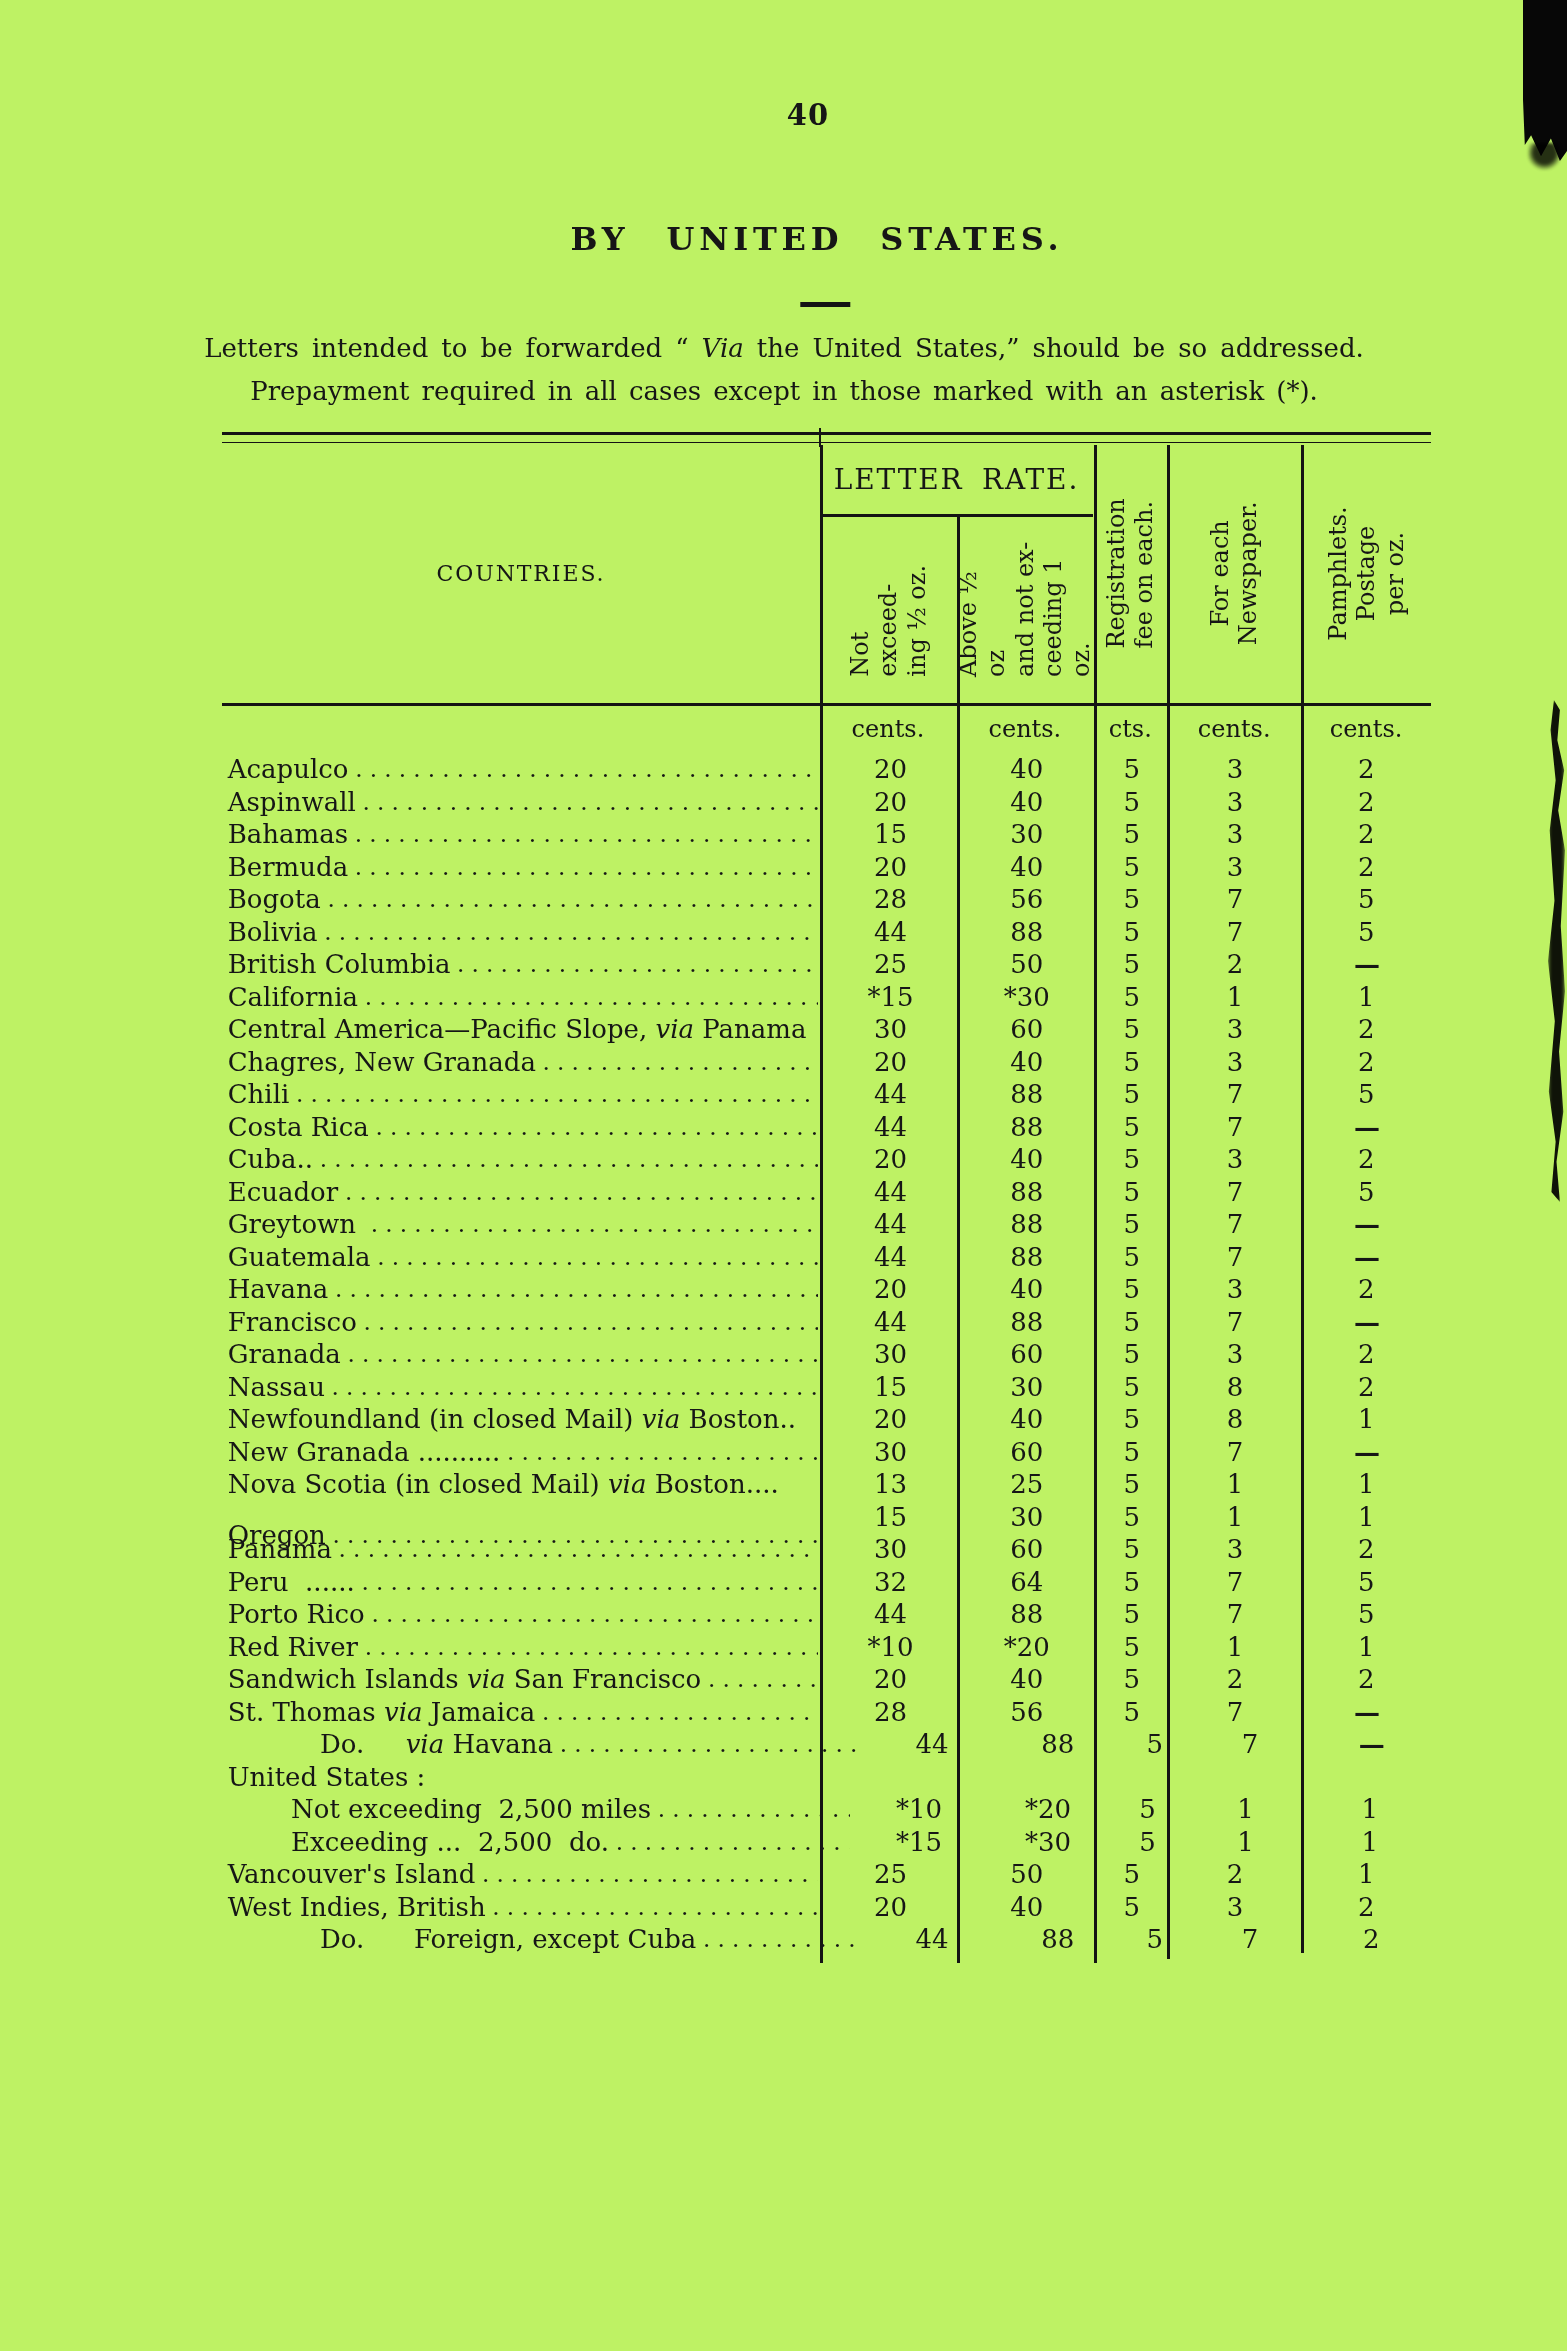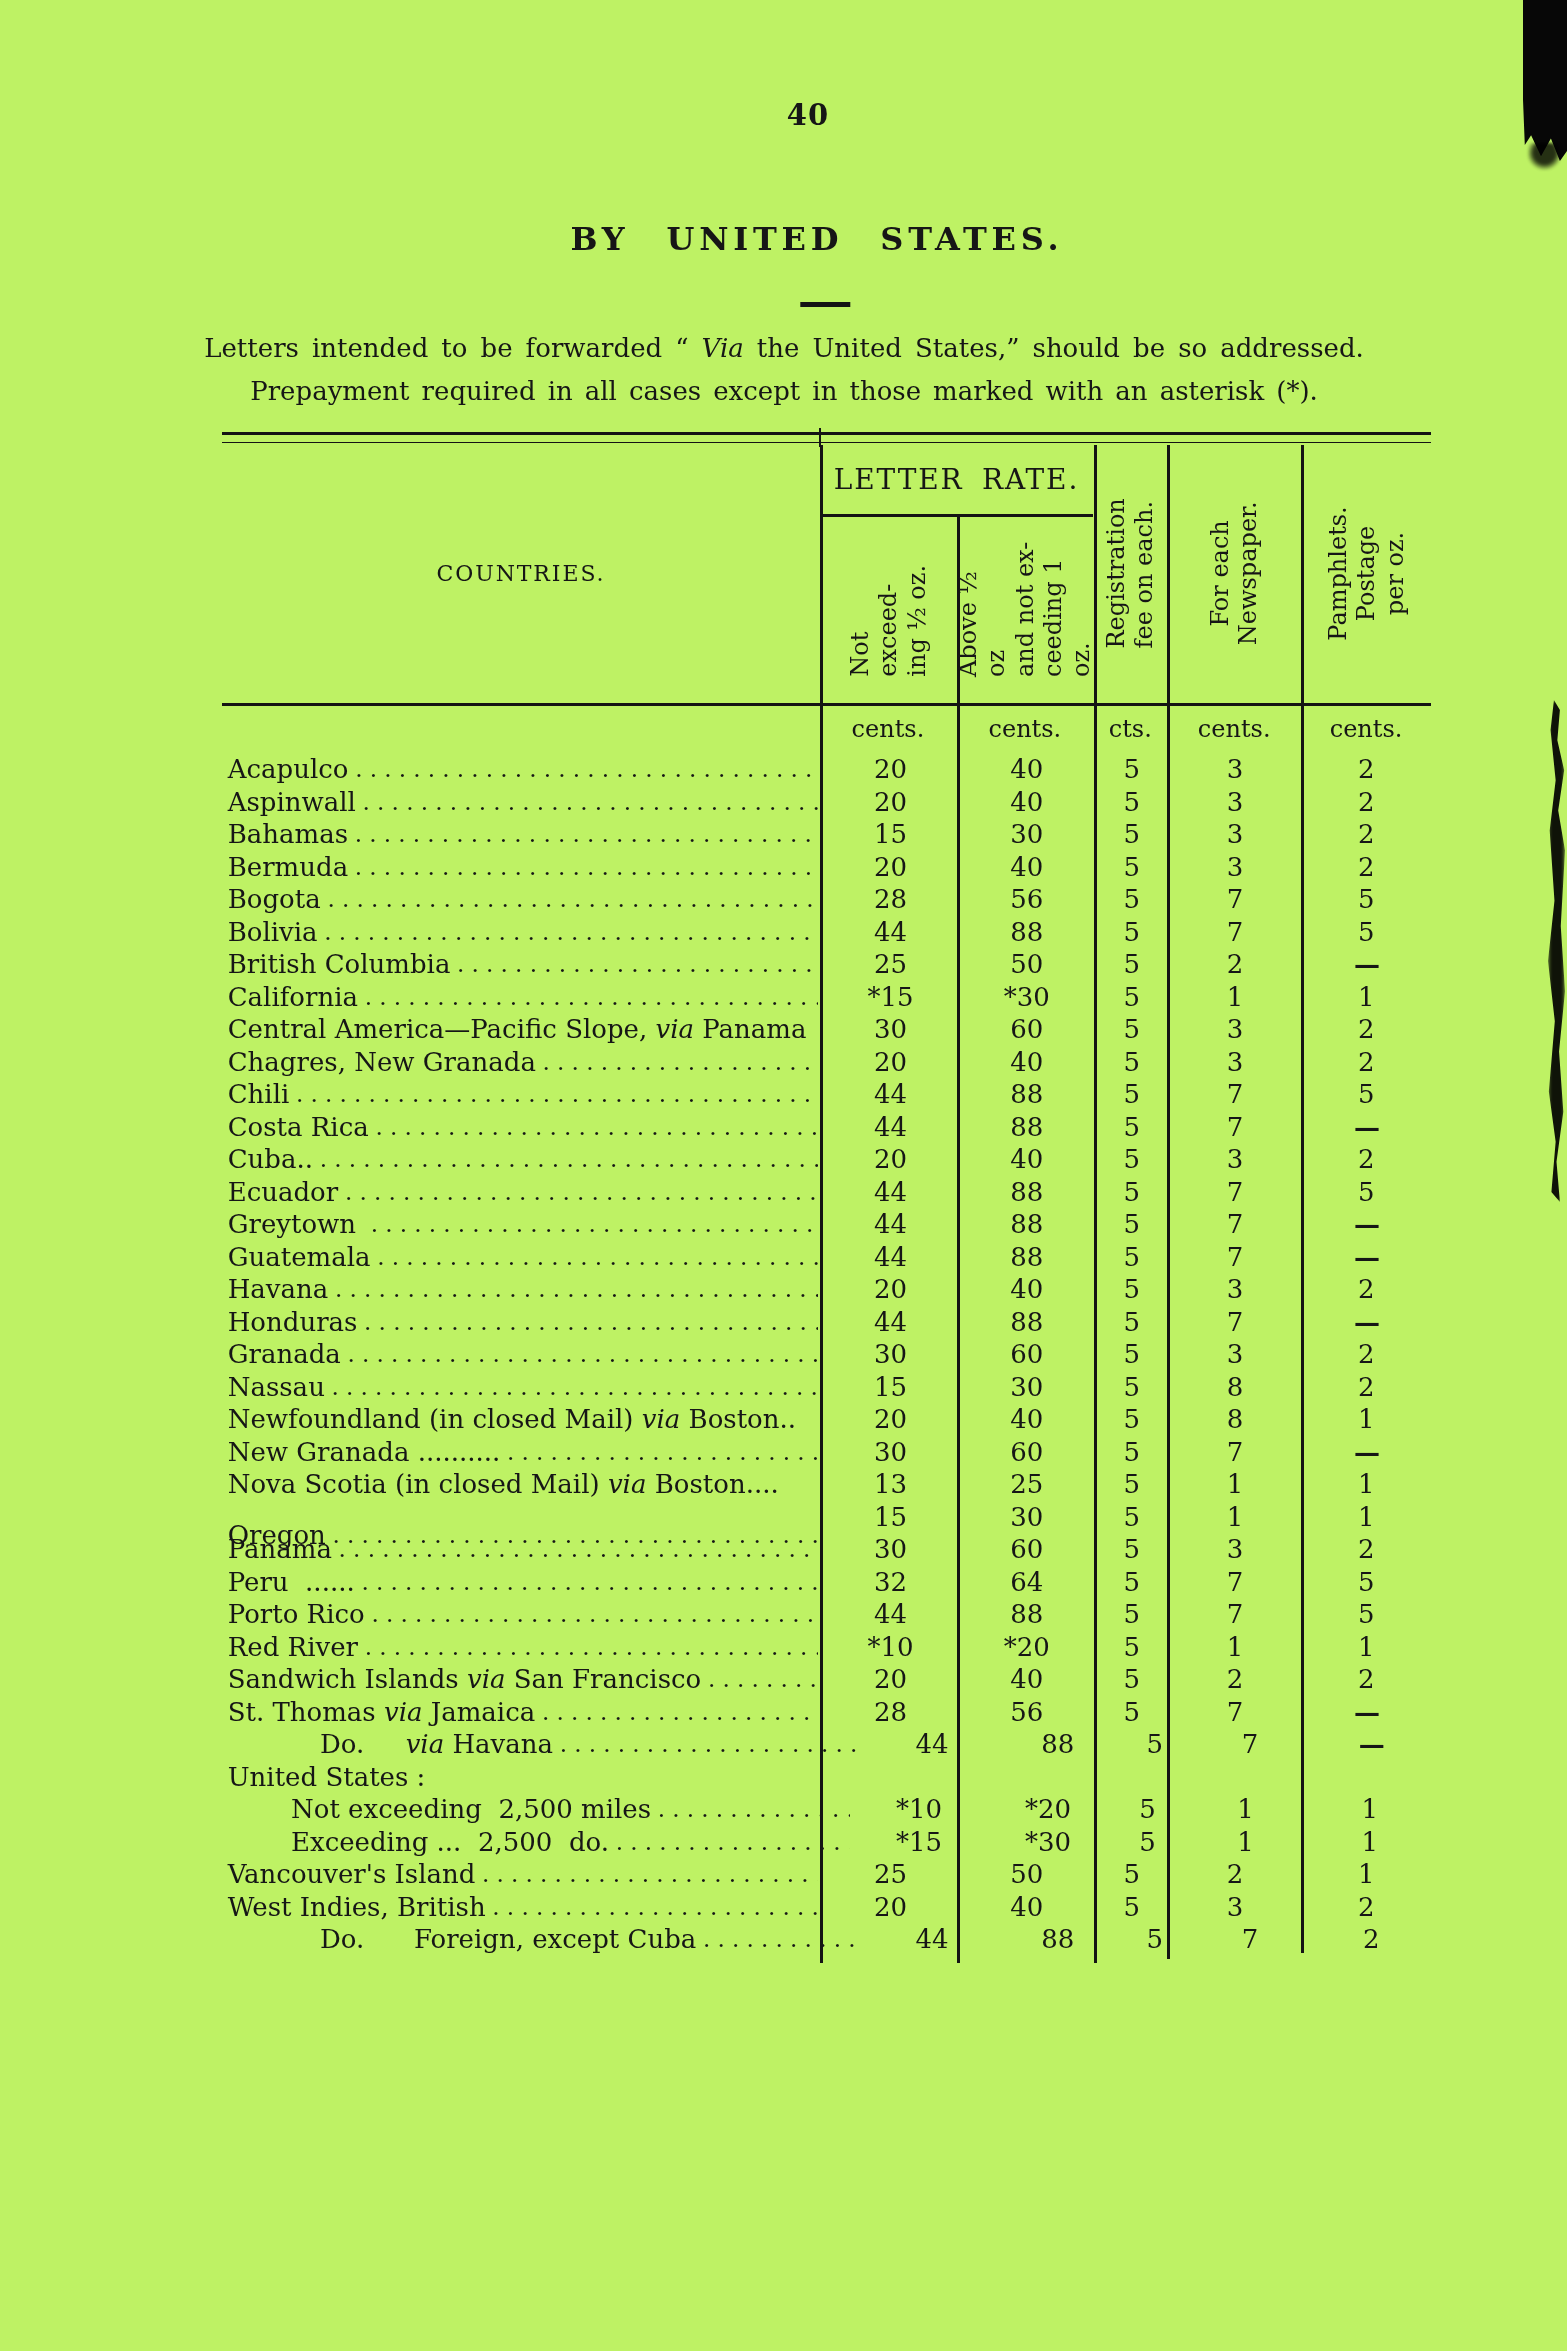--- a/index.html
+++ b/index.html
@@ -341,21 +341,21 @@
             <span class="leader">..........................................................................................</span>
           </div>
           <div class="c-val c1">20</div>
           <div class="c-val c2">40</div>
           <div class="c-val c3">5</div>
           <div class="c-val c4">3</div>
           <div class="c-val c5">2</div>
         </div>
         <div class="t-row">
           <div class="c-name" style="padding-left: 5.7px;">
-            <span class="nm">Honduras</span>
+            <span class="nm">Francisco</span>
             <span class="leader">..........................................................................................</span>
           </div>
           <div class="c-val c1">44</div>
           <div class="c-val c2">88</div>
           <div class="c-val c3">5</div>
           <div class="c-val c4">7</div>
           <div class="c-val c5 dash">—</div>
         </div>
         <div class="t-row">
           <div class="c-name" style="padding-left: 5.7px;">

